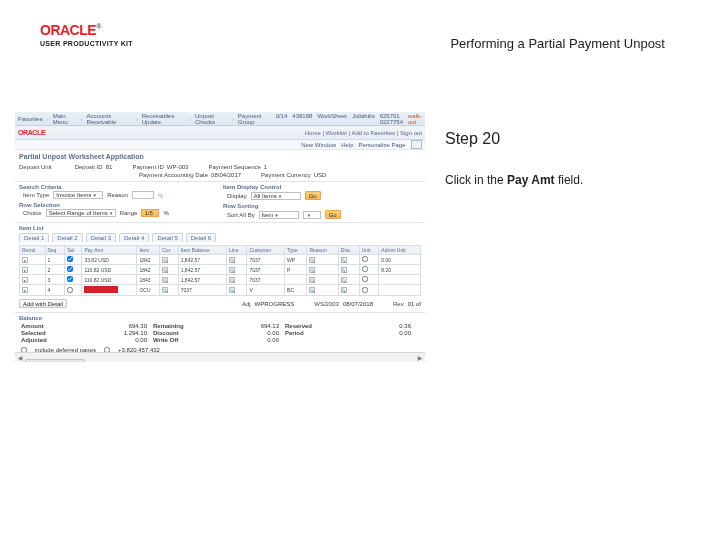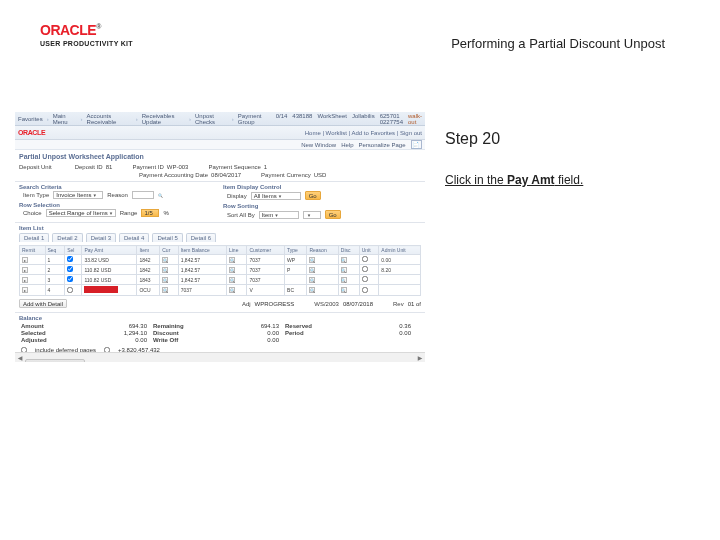--- a/index.html
+++ b/index.html
@@ -9,21 +9,21 @@
   .brand { position: absolute; top: 22px; left: 40px; }
   .brand-logo { font-family: Arial; font-weight: bold; font-size: 14px; color: #e8202a; letter-spacing: -0.5px; }
   .brand-logo sup { font-size: 7px; color: #555; }
   .brand-sub { font-size: 7px; color: #222; margin-top: 2px; letter-spacing: 0.3px; font-weight: 600; }
 
   
   .doc-title { position: absolute; top: 36px; right: 55px; font-size: 13px; color: #222; }
 
   
   .step-lbl { position: absolute; top: 130px; left: 445px; font-size: 16px; color: #222; }
-  .instr { position: absolute; top: 173px; left: 445px; font-size: 12px; color: #222; text-decoration: underline; }
+  .instr { position: absolute; top: 173px; left: 445px; font-size: 12px; color: #222; }
   .instr b { font-weight: bold; }
 
   
   .shot { position: absolute; top: 112px; left: 15px; width: 410px; height: 250px; background: #fff; overflow: hidden; }
 
   
   .topnav { height: 14px; background: linear-gradient(#eaf0f7,#dfe7f1); display: flex; align-items: center; padding: 0 3px; gap: 4px; border-bottom: 1px solid #c5d0de; }
   .topnav span { color: #4a5a77; }
   .topnav .sep { color: #9fb0c9; }
   .topnav .right { margin-left: auto; display: flex; gap: 5px; }
@@ -79,21 +79,21 @@
 </head>
 <body>
 
 <div class="brand">
   <div class="brand-logo">
     <span>ORACLE</span><sup>®</sup>
   </div>
   <div class="brand-sub">USER PRODUCTIVITY KIT</div>
 </div>
 
-<div class="doc-title">Performing a Partial Discount Unpost</div>
+<div class="doc-title">Performing a Partial Payment Unpost</div>
 <div class="step-lbl">Step 20</div>
 <div class="instr">
   <span>Click in the </span><b>Pay Amt</b><span> field.</span>
 </div>
 
 <div class="shot">
 
   <div class="topnav">
     <span>Favorites</span>
       <span class="sep">›</span>

